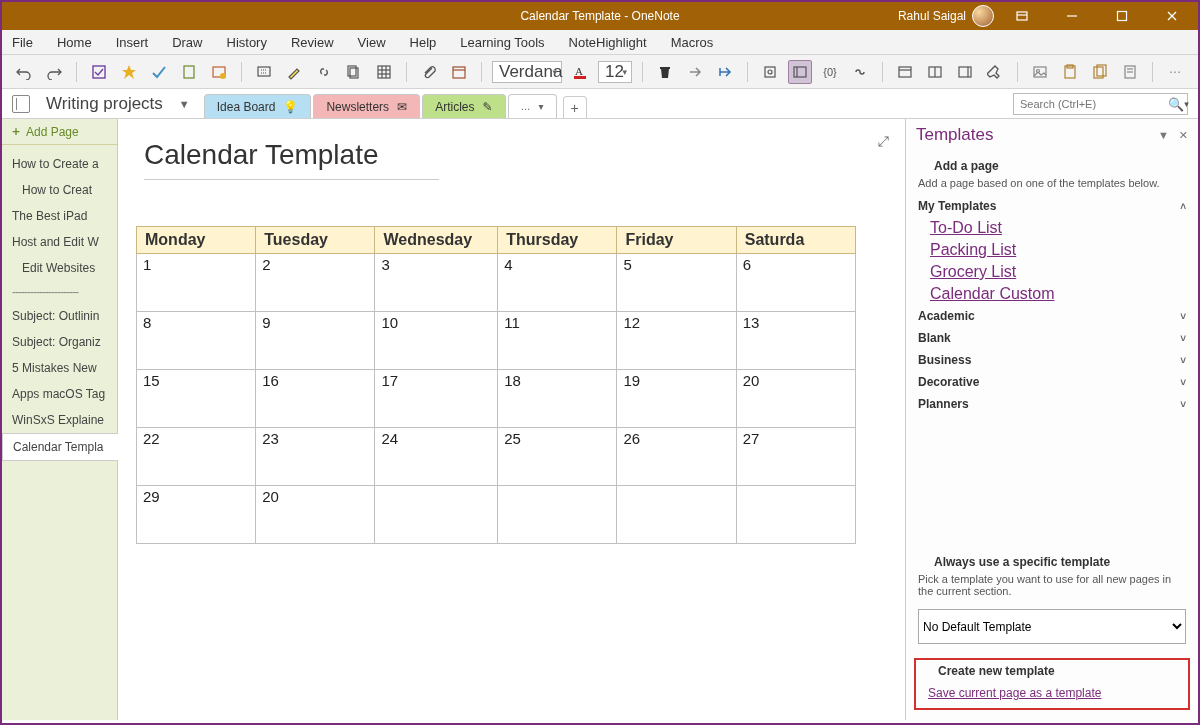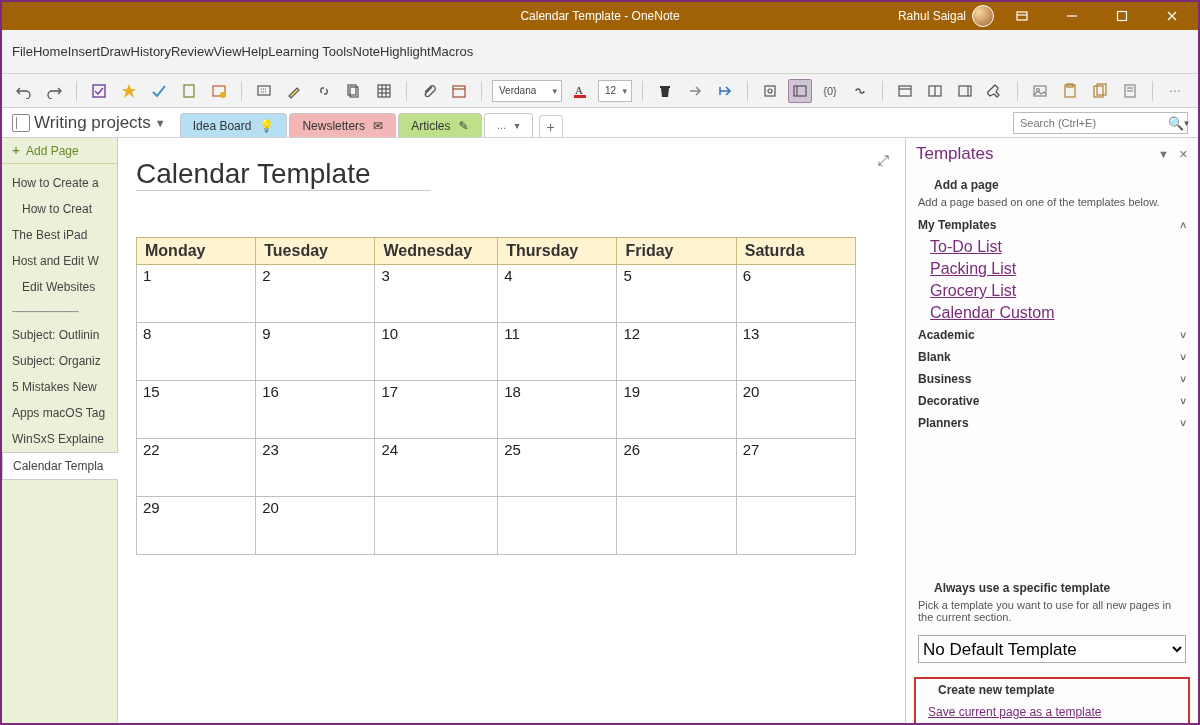--- a/index.html
+++ b/index.html
@@ -43,24 +43,25 @@
     width: 44px; height: 28px;
     display: flex; align-items: center; justify-content: center;
     color: #fff;
     font-size: 11px;
   }
   .titlebar .winbtn svg { width:12px; height:12px; stroke:#fff; fill:none; stroke-width:1.2; }
   
   .menubar {
     background: #f3f3f3;
     border-bottom: 1px solid #d4d4d4;
-    height: 44px;
+    height: 25px;
     display: flex;
     align-items: center;
     padding: 0 10px;
+    gap: 24px;
     font-size: 13px;
     color: #333;
   }
   .menubar span { cursor: default; }
   
   .toolbar {
     background: #f3f3f3;
     border-bottom: 1px solid #d4d4d4;
     height: 34px;
     display: flex;
@@ -73,21 +74,21 @@
     display: flex; align-items: center; justify-content: center;
     color: #555;
     border-radius: 2px;
   }
   .tbtn.active { background: #d0c4d6; border:1px solid #a080a0; }
   .tsep { width:1px; height:20px; background:#ccc; margin:0 4px; }
   .tselect {
     height: 22px;
     border: 1px solid #bbb;
     background: #fff;
-    font-size: 10px;
+    font-size: 17px;
     padding: 0 20px 0 6px;
     display: flex; align-items: center;
     position: relative;
     color:#444;
   }
   .tselect::after {
     content: "▾";
     position: absolute; right: 4px; font-size: 9px; color:#666;
   }
   .tselect.font { width: 70px; }
@@ -97,21 +98,21 @@
   .sectionrow {
     height: 30px;
     display: flex;
     align-items: flex-end;
     background: #fff;
     border-bottom: 1px solid #d0d0d0;
     padding-left: 10px;
     position:relative;
   }
   .notebook {
-    display: flex; align-items: center; gap: 4px;
+    display: flex; align-items: center; gap: 16px;
     font-size: 17px;
     color: #444;
     margin-right: 14px;
     padding-bottom: 4px;
   }
   .notebook .nbicon {
     width:18px; height:18px; border:1.5px solid #888; border-radius:2px;
     position:relative;
   }
   .notebook .nbicon::after { content:""; position:absolute; left:3px; top:2px; bottom:2px; width:1px; background:#888;}
@@ -206,23 +207,23 @@
     position:relative;
     padding:20px 0 0 14px;
     overflow:hidden;
   }
   .pagetitle {
     font-family: "Calibri Light", "Segoe UI Light", sans-serif;
     font-size:28px;
     color:#333;
     border-bottom:1px solid #ccc;
     display:inline-block;
-    padding-bottom:0;
+    padding-bottom:8px;
     padding-right:60px;
-    margin-left:4px;
+    margin-left:12px;
   }
   .expandicon {
     position:absolute;
     top:14px;
     right:16px;
     color:#666;
     font-size:14px;
   }
   table.cal {
     border-collapse:collapse;
@@ -292,23 +293,23 @@
     font-size:16px;
     padding:2px 0 2px 12px;
     display:block;
     cursor:pointer;
   }
   .tpl-always {
     padding:8px 12px;
   }
   .tpl-always select {
     width:100%;
-    height:28px;
+    height:35px;
     border:1px solid #aaa;
-    font-size:17px;
+    font-size:12px;
     background:#fff;
     margin-top:6px;
   }
   .tpl-create {
     margin:6px 8px 10px 8px;
     border:2px solid #d03030;
     padding:4px 6px 8px 6px;
   }
   .tpl-create .tpl-sec-title { margin-top:0;}
   .tpl-create a {

